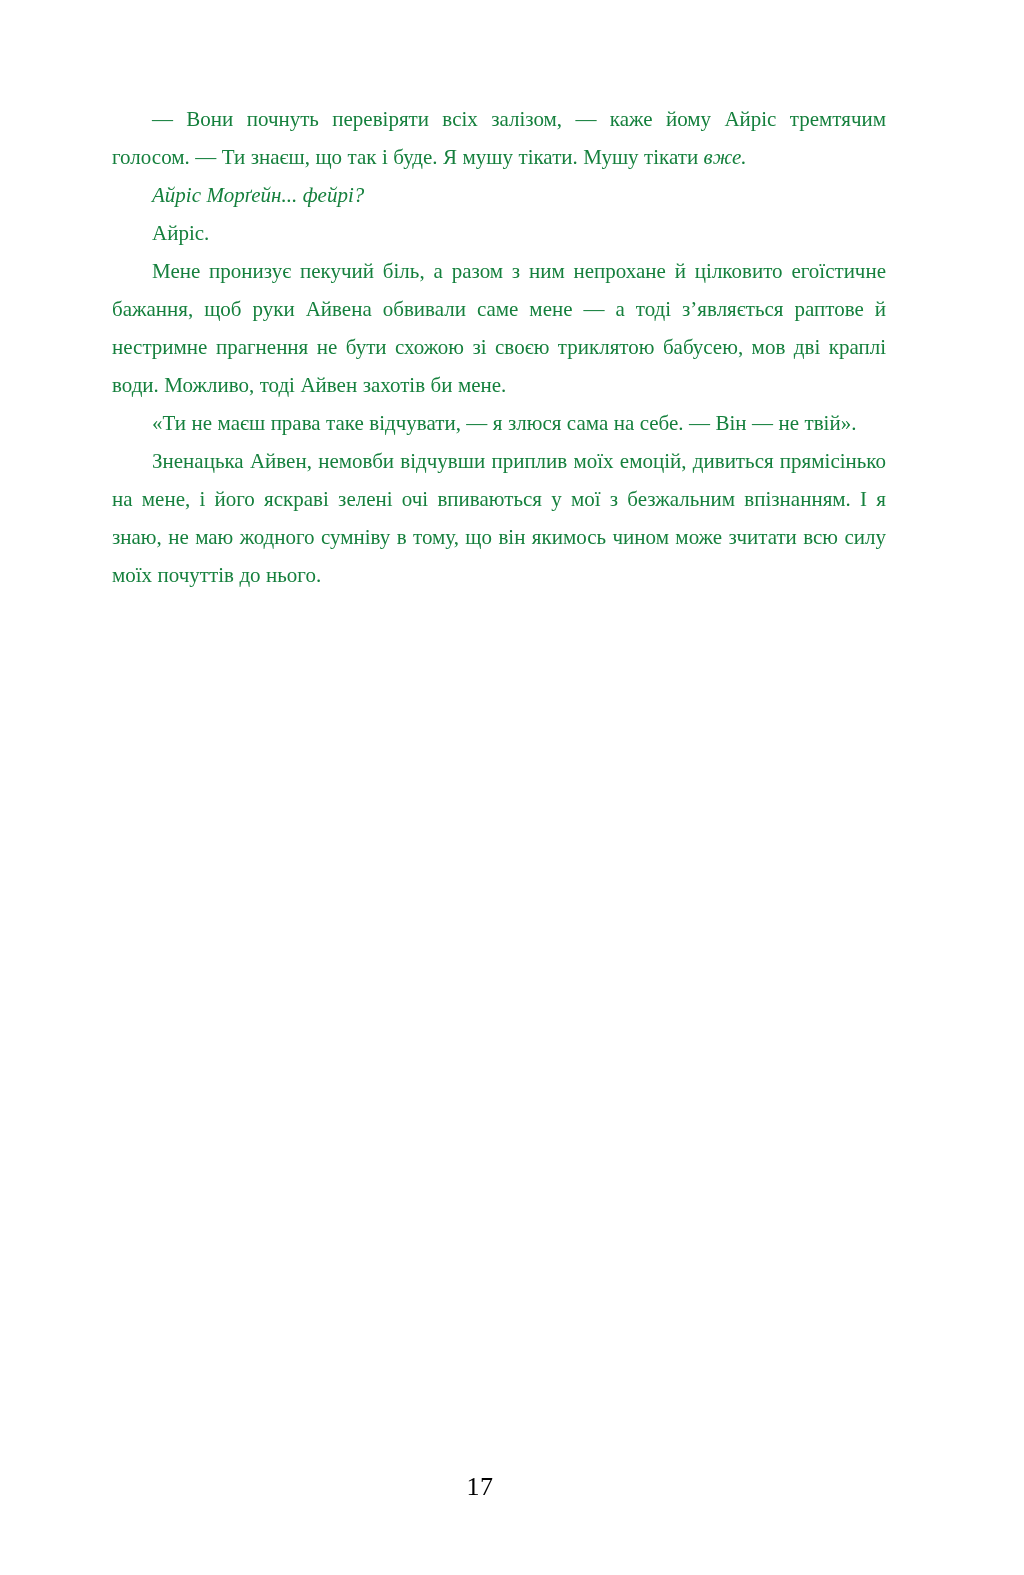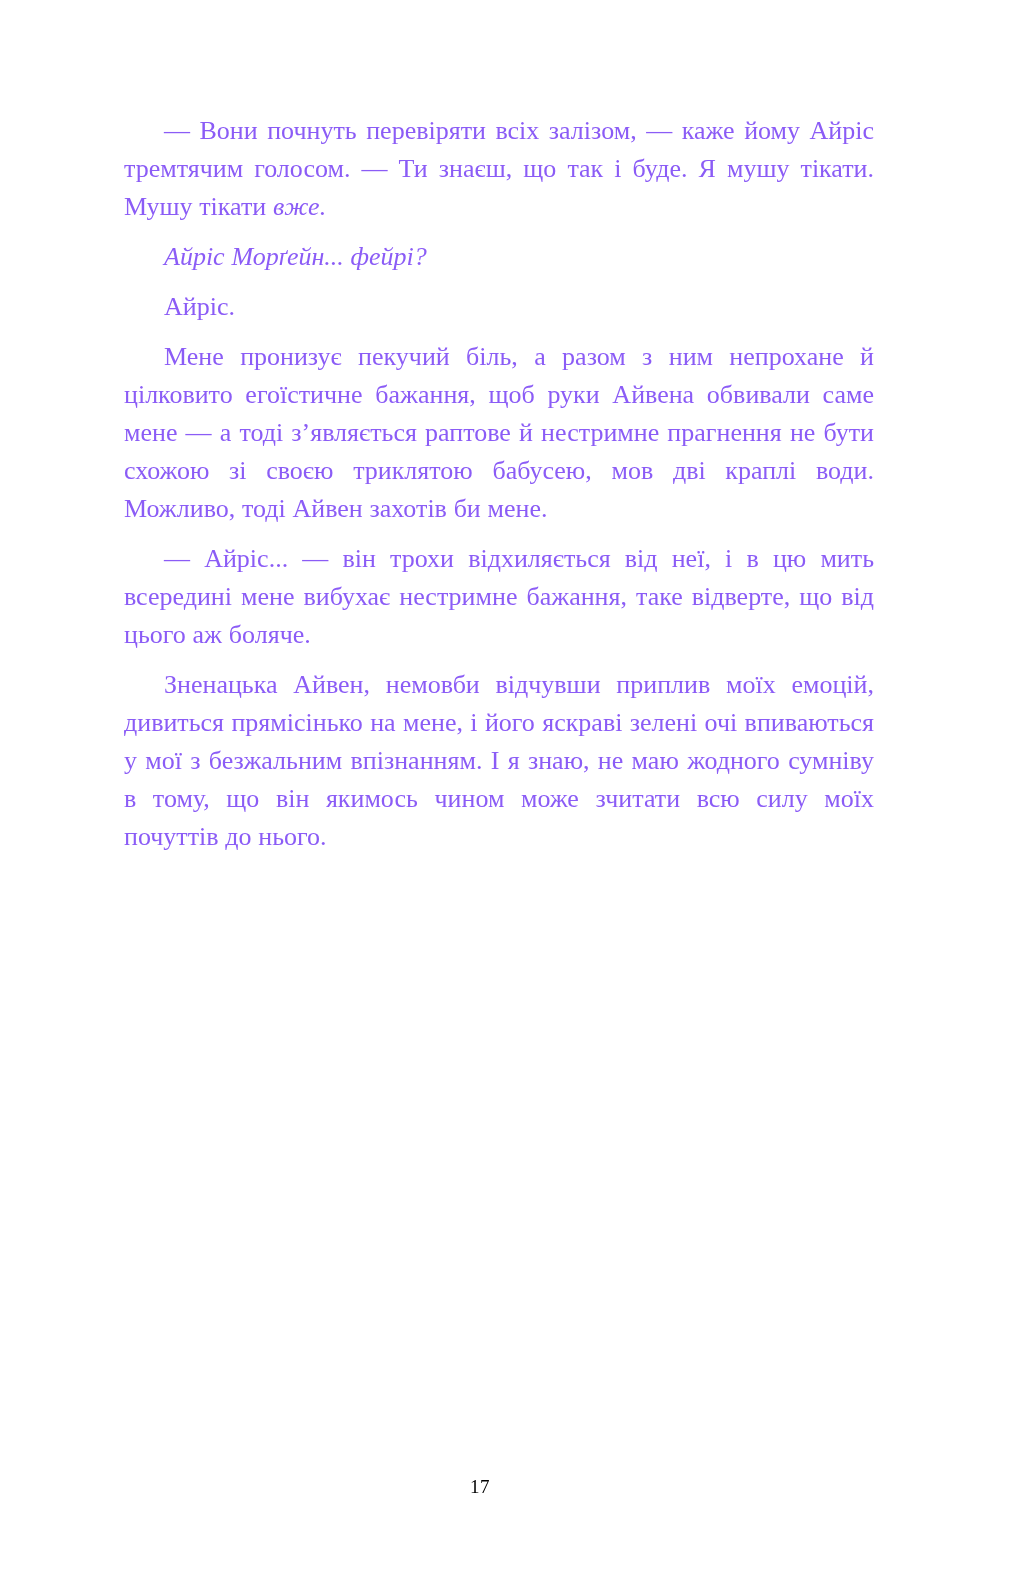--- a/index.html
+++ b/index.html
@@ -15,25 +15,25 @@
     margin: 0 auto;
     overflow: hidden;
   }
   .text-column {
     position: absolute;
     left: 112px;
     top: 100px;
     width: 774px;
   }
   .para {
-    margin: 12px;
+    margin: 0;
     font-family: "Liberation Serif", "DejaVu Serif", serif;
-    font-size: 26px;
+    font-size: 21px;
     line-height: 38px;
-    color: #8b5cf6;
+    color: #15803d;
     text-align: justify;
     text-justify: inter-word;
     text-indent: 40px;
     hyphens: manual;
     -webkit-hyphens: manual;
     word-spacing: 0.01em;
   }
   .para em,
   .para i {
     font-style: italic;
@@ -41,21 +41,21 @@
   .para-italic {
     font-style: italic;
   }
   .folio {
     position: absolute;
     left: 0;
     top: 1470px;
     width: 1024px;
     text-align: center;
     font-family: "Liberation Serif", "DejaVu Serif", serif;
-    font-size: 19px;
+    font-size: 26px;
     line-height: 34px;
     color: #000000;
     letter-spacing: 0.5px;
     
     padding-right: 64px;
     box-sizing: border-box;
   }
 </style>
 </head>
 <body>
@@ -69,24 +69,24 @@
 
     <p class="para para-italic">Айріс Морґейн... фейрі?</p>
 
 
     <p class="para">Айріс.</p>
 
 
 
     <p class="para">Мене пронизує пекучий біль, а разом з ним непрохане й цілковито егоїстичне бажання, щоб руки Айвена обвивали саме мене — а тоді з’являється раптове й нестримне прагнення не бути схожою зі своєю триклятою бабусею, мов дві краплі води. Можливо, тоді Айвен захотів би мене.</p>
 
+    <p class="para">«Ти не маєш права таке відчувати, — я злюся сама на себе. — Він — не твій».</p>
 
 
 
-    <p class="para">— Айріс... — він трохи відхиляється від неї, і в цю мить всередині мене вибухає нестримне бажання, таке відверте, що від цього аж боляче.</p>
 
     <p class="para">Зненацька Айвен, немовби відчувши приплив моїх емоцій, дивиться прямісінько на мене, і його яскраві зелені очі впиваються у мої з безжальним впізнанням. І я знаю, не маю жодного сумніву в тому, що він якимось чином може зчитати всю силу моїх почуттів до нього.</p>
 
   </div>
 
   <div class="folio">17</div>
 
 </div>
 
 </body></html>

